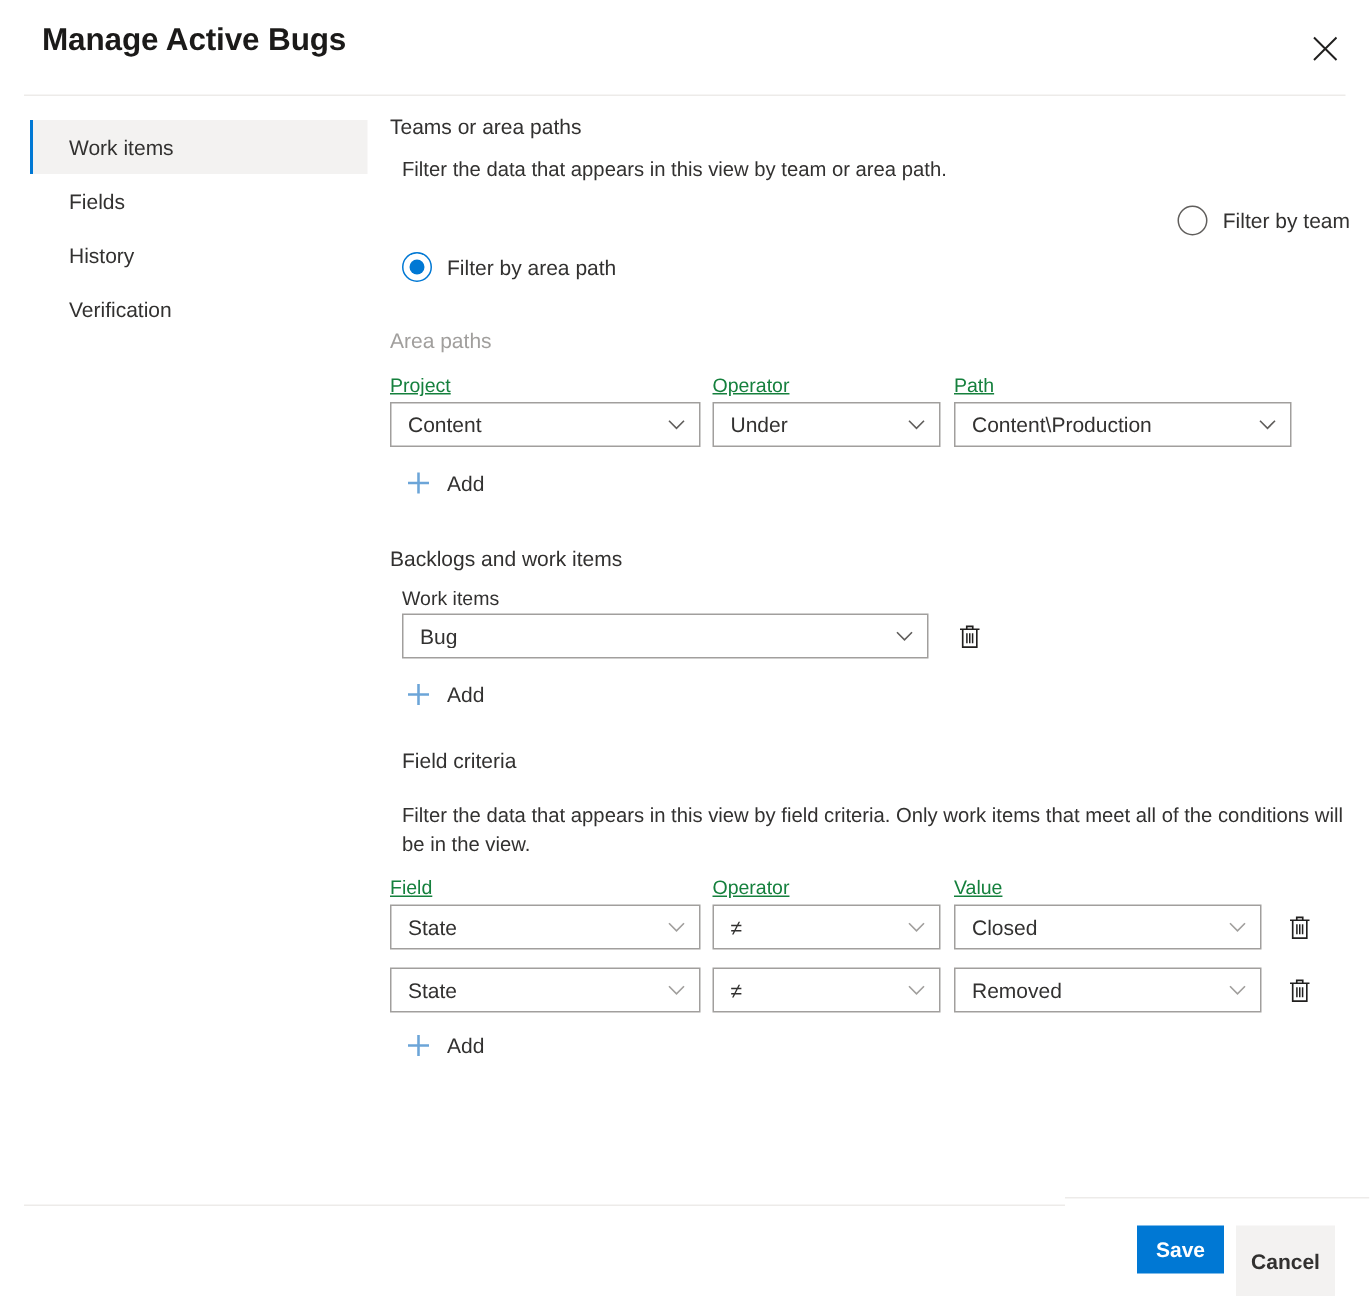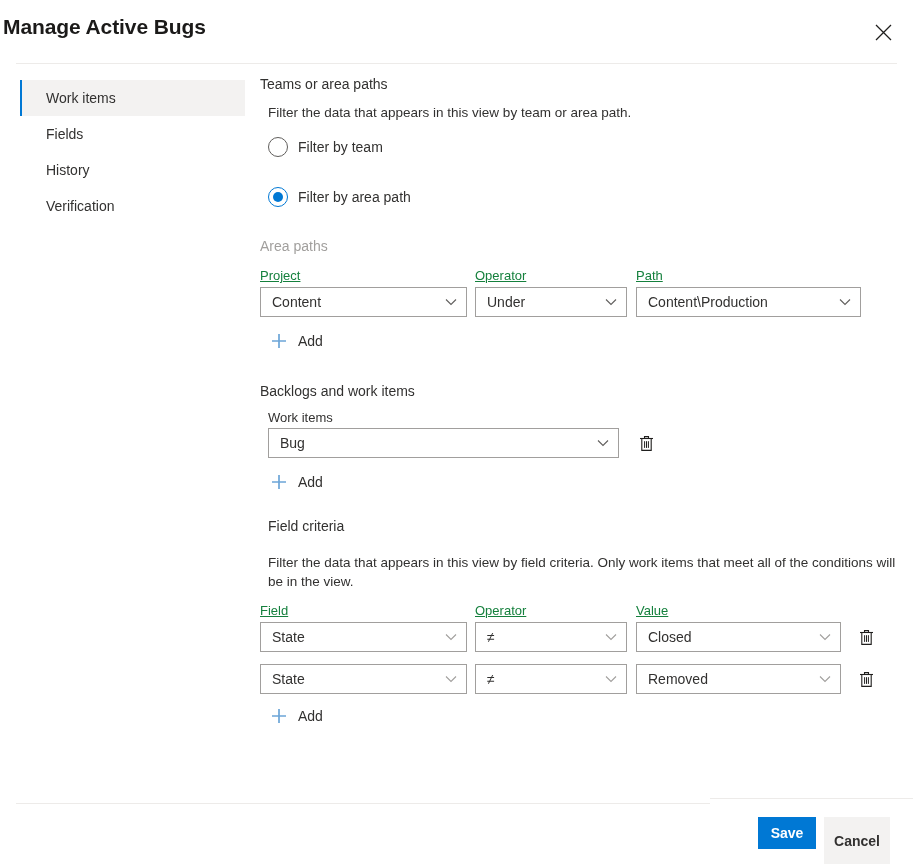--- a/index.html
+++ b/index.html
@@ -19,21 +19,21 @@
   
   #dialog-header {
     position: absolute;
     top: 0; left: 0;
     width: 913px;
     height: 64px;
     box-sizing: border-box;
   }
   #dialog-title {
     position: absolute;
-    left: 3px;
+    left: 28px;
     top: 15px;
     font-size: 21px;
     font-weight: 600;
     letter-spacing: -0.1px;
     color: #1b1a19;
     white-space: nowrap;
   }
   #close-button {
     position: absolute;
     right: 8px;
@@ -259,23 +259,23 @@
     display: flex;
     align-items: center;
     justify-content: center;
     margin-right: 8px;
     flex: none;
   }
   .add-text {
     font-size: 14px;
     color: #323130;
   }
-  .mt-6 { margin-top: 6px; }
+  .mt-6 { margin-top: 6px; justify-content: flex-end; }
   .mt-8 { margin-top: 8px; }
-  .mt-4 { margin-top: 20px; }
+  .mt-4 { margin-top: 1px; }
 
   .labels-row {
     display: flex;
     font-size: 13px;
     color: #15803d;
     margin-bottom: 4px;
     text-decoration: underline;
   }
 
   

